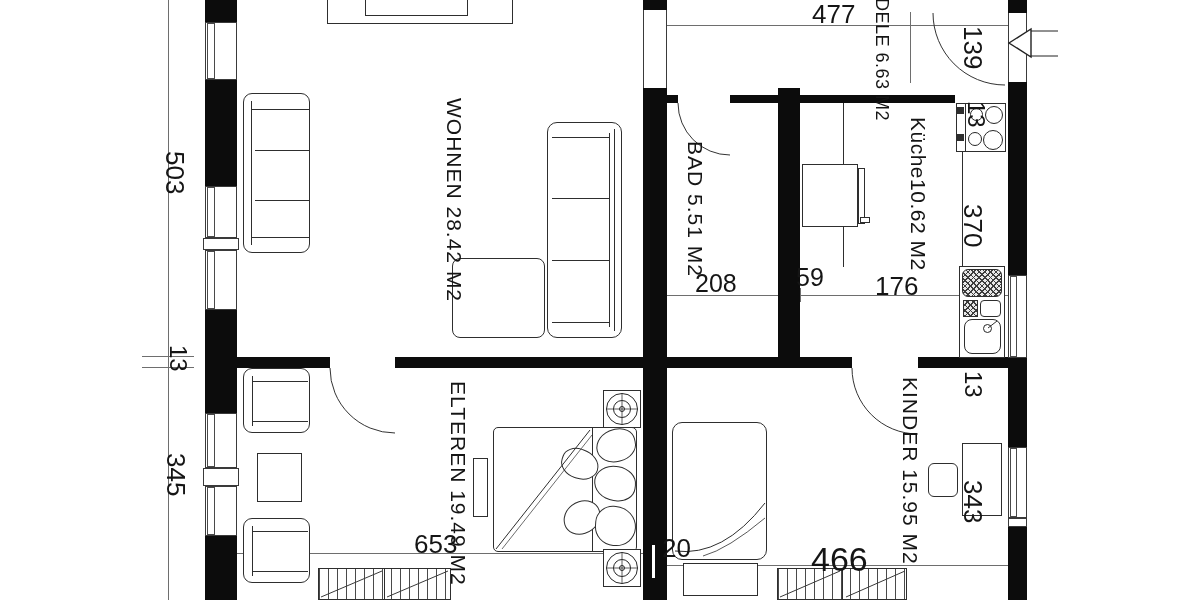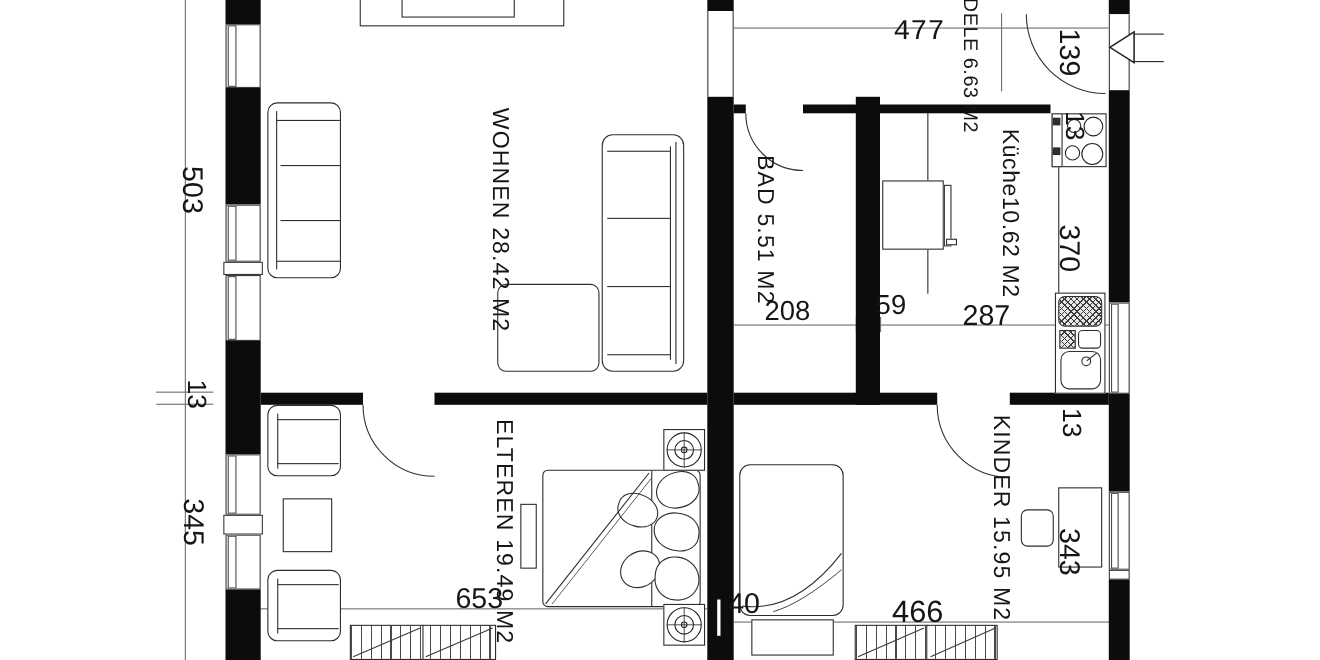--- a/index.html
+++ b/index.html
@@ -191,29 +191,29 @@
     <line x1="988" y1="328" x2="997" y2="321" stroke="#333" stroke-width="1"></line>
   </svg>
 
   <div class="lbl v" style="left:465px;top:98px;font-size:21px;letter-spacing:1px;">WOHNEN  28.42 M2</div>
   <div class="lbl v" style="left:706px;top:141px;font-size:21px;letter-spacing:1px;">BAD 5.51 M2</div>
   <div class="lbl v" style="left:929px;top:117px;font-size:21px;letter-spacing:0.5px;">Küche10.62 M2</div>
   <div class="lbl v" style="left:891px;top:-2px;font-size:18px;letter-spacing:0.5px;">DELE 6.63 M2</div>
   <div class="lbl v" style="left:469px;top:381px;font-size:21px;letter-spacing:1px;">ELTEREN 19.49 M2</div>
   <div class="lbl v" style="left:921px;top:377px;font-size:21px;letter-spacing:1px;">KINDER 15.95 M2</div>
 
-  <div class="lbl" style="left:812px;top:15px;font-size:26px;font-family:Liberation Mono, monospace;">477</div>
+  <div class="lbl" style="left:812px;top:1px;font-size:26px;">477</div>
   <div class="lbl v" style="left:188px;top:151px;font-size:26px;">503</div>
   <div class="lbl v" style="left:190px;top:345px;font-size:24px;">13</div>
   <div class="lbl v" style="left:189px;top:453px;font-size:26px;">345</div>
   <div class="lbl v" style="left:986px;top:26px;font-size:26px;">139</div>
   <div class="lbl v" style="left:988px;top:101px;font-size:24px;">13</div>
   <div class="lbl v" style="left:986px;top:204px;font-size:26px;">370</div>
   <div class="lbl" style="left:695px;top:271px;font-size:25px;">208</div>
   <div class="lbl" style="left:796px;top:265px;font-size:25px;">59</div>
-  <div class="lbl" style="left:875px;top:273px;font-size:26px;">287</div>
+  <div class="lbl" style="left:875px;top:273px;font-size:26px;">176</div>
   <div class="lbl v" style="left:985px;top:371px;font-size:24px;">13</div>
   <div class="lbl v" style="left:986px;top:480px;font-size:26px;">343</div>
   <div class="lbl" style="left:414px;top:531px;font-size:26px;">653</div>
-  <div class="lbl" style="left:662px;top:535px;font-size:26px;">40</div>
-  <div class="lbl" style="left:811px;top:542px;font-size:28px;">466</div>
+  <div class="lbl" style="left:662px;top:535px;font-size:26px;">20</div>
+  <div class="lbl" style="left:811px;top:542px;font-size:34px;">466</div>
 
 </div>
 
 </body></html>

